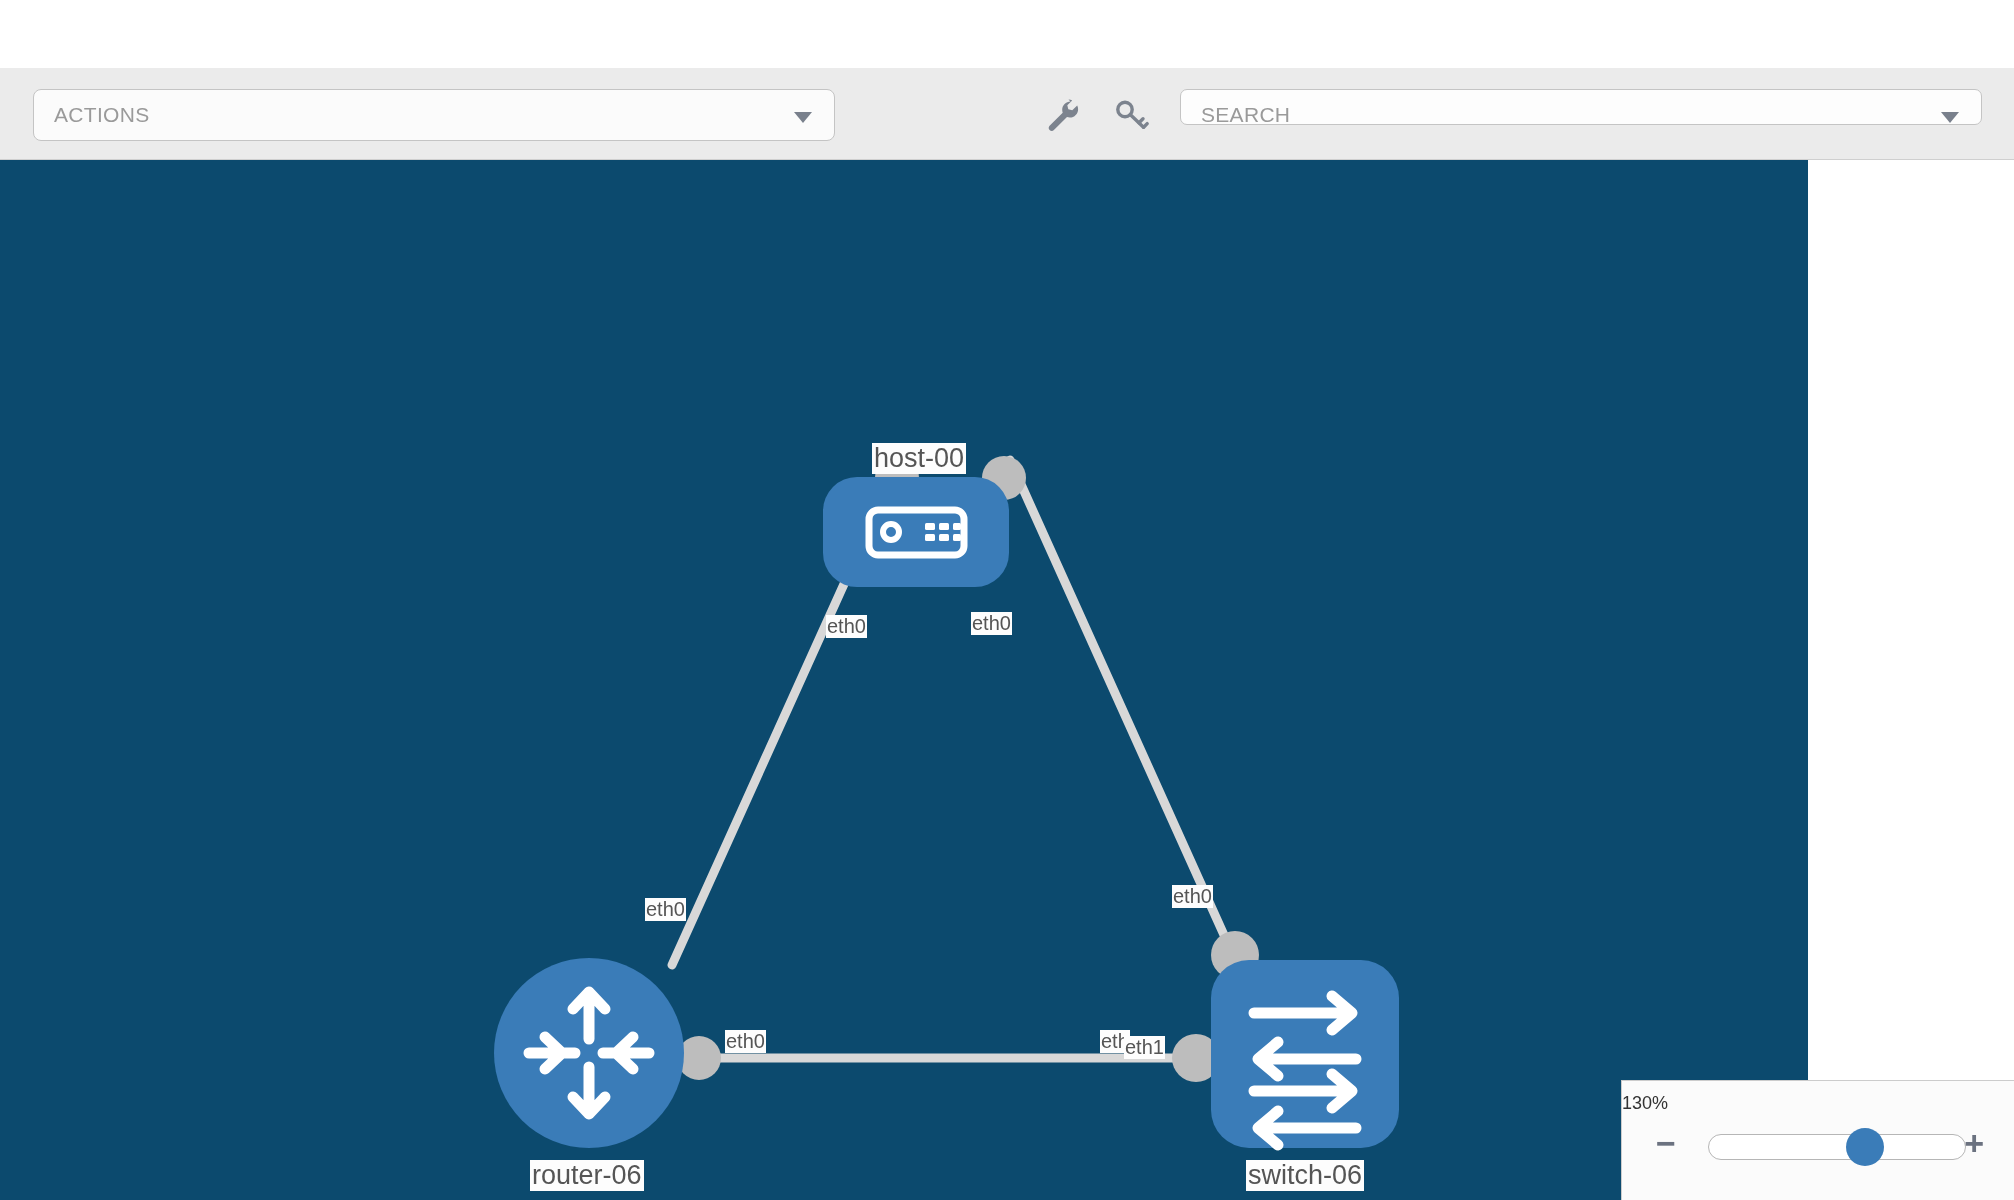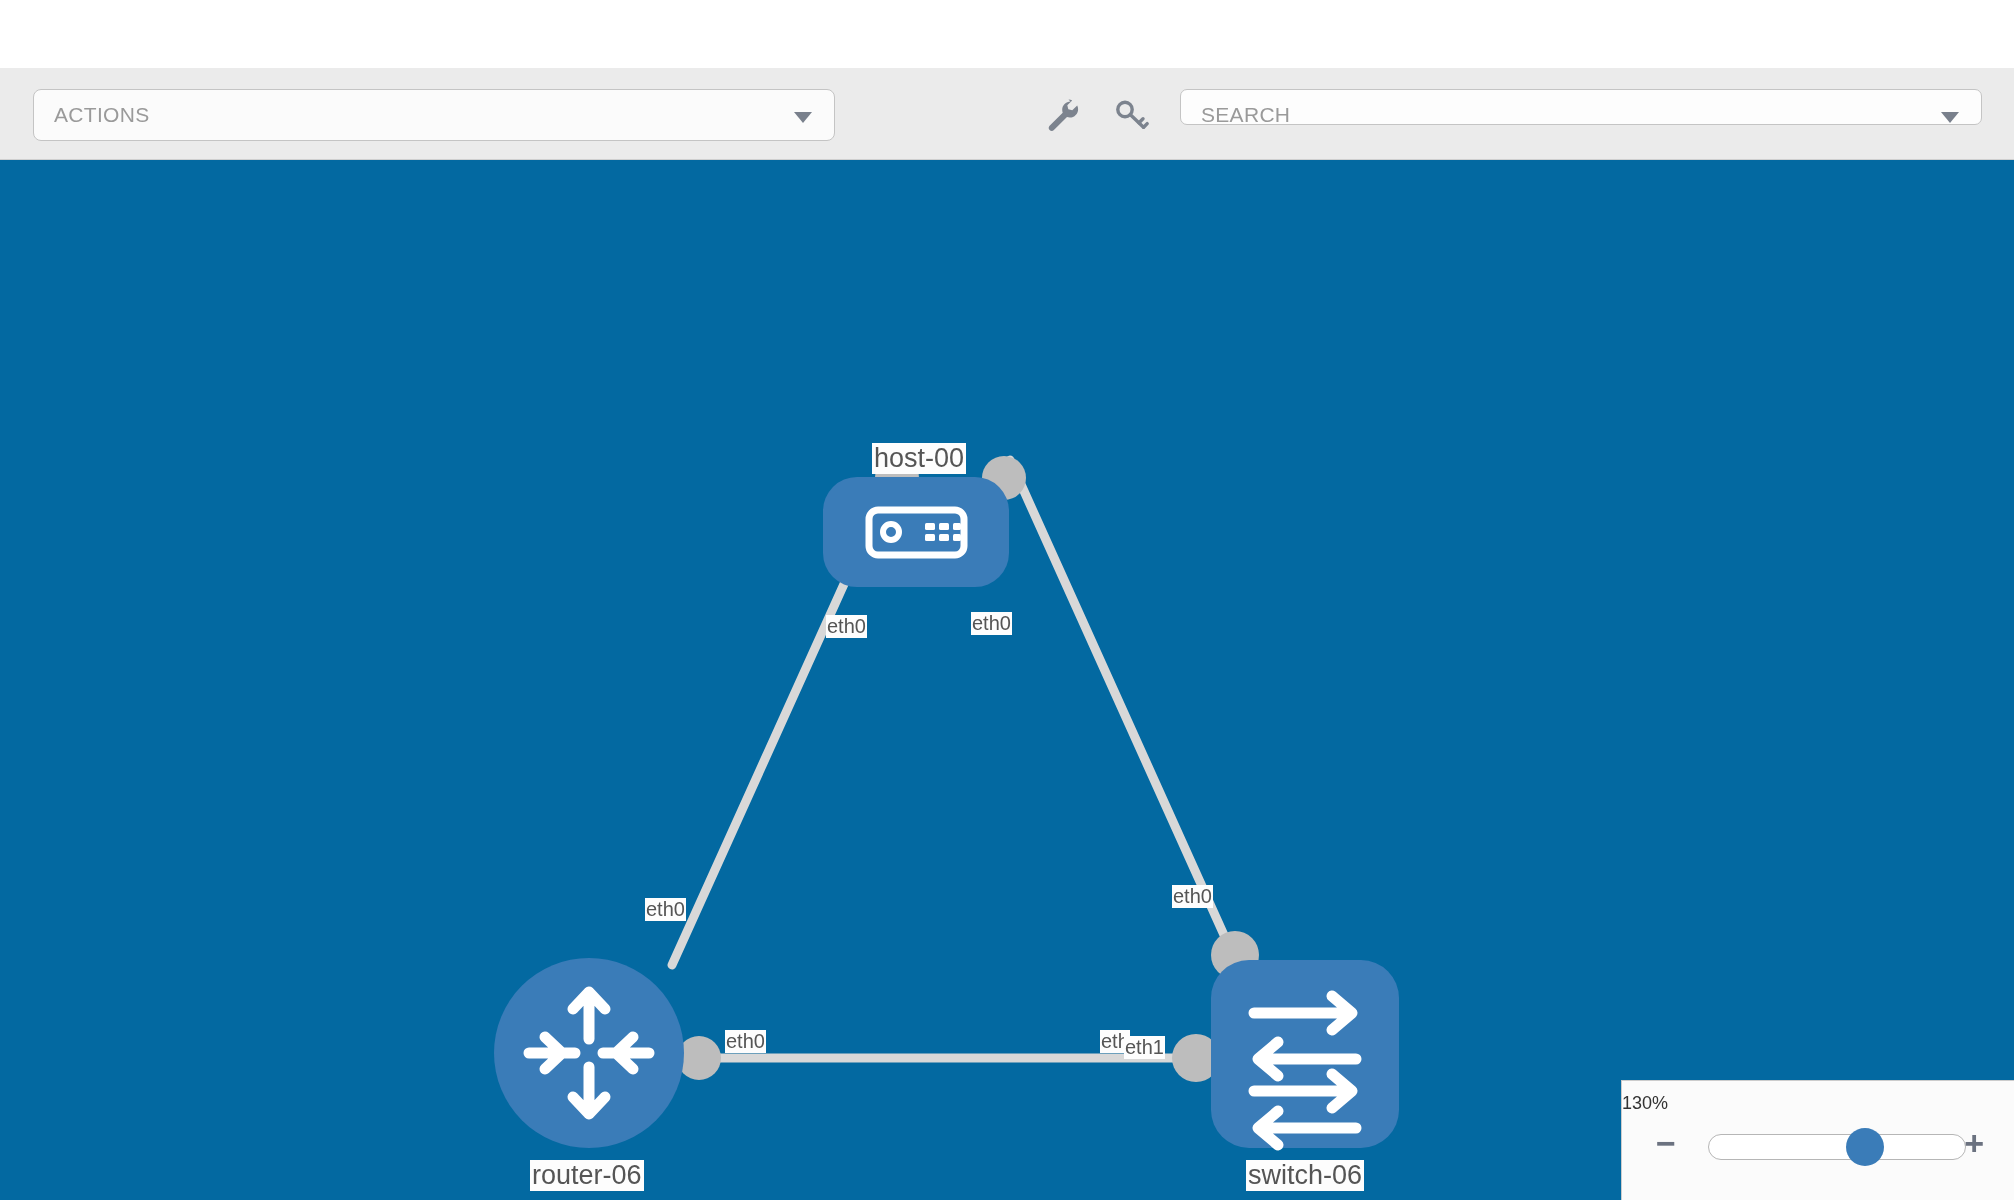--- a/index.html
+++ b/index.html
@@ -108,23 +108,23 @@
     left: 20px; top: 13px;
     font-size: 21px;
     color: #9a9a9a;
     letter-spacing: 0.3px;
   }
 
   
   .canvas {
     position: absolute;
     top: 160px; left: 0;
-    width: 2014px;
+    width: 1808px;
     height: 1040px;
-    background: #0369a1;
+    background: #0c4a6e;
     overflow: hidden;
   }
   .topology-svg {
     position: absolute;
     top: 0; left: 0;
     width: 2014px;
     height: 1040px;
   }
 
   .node-label {

